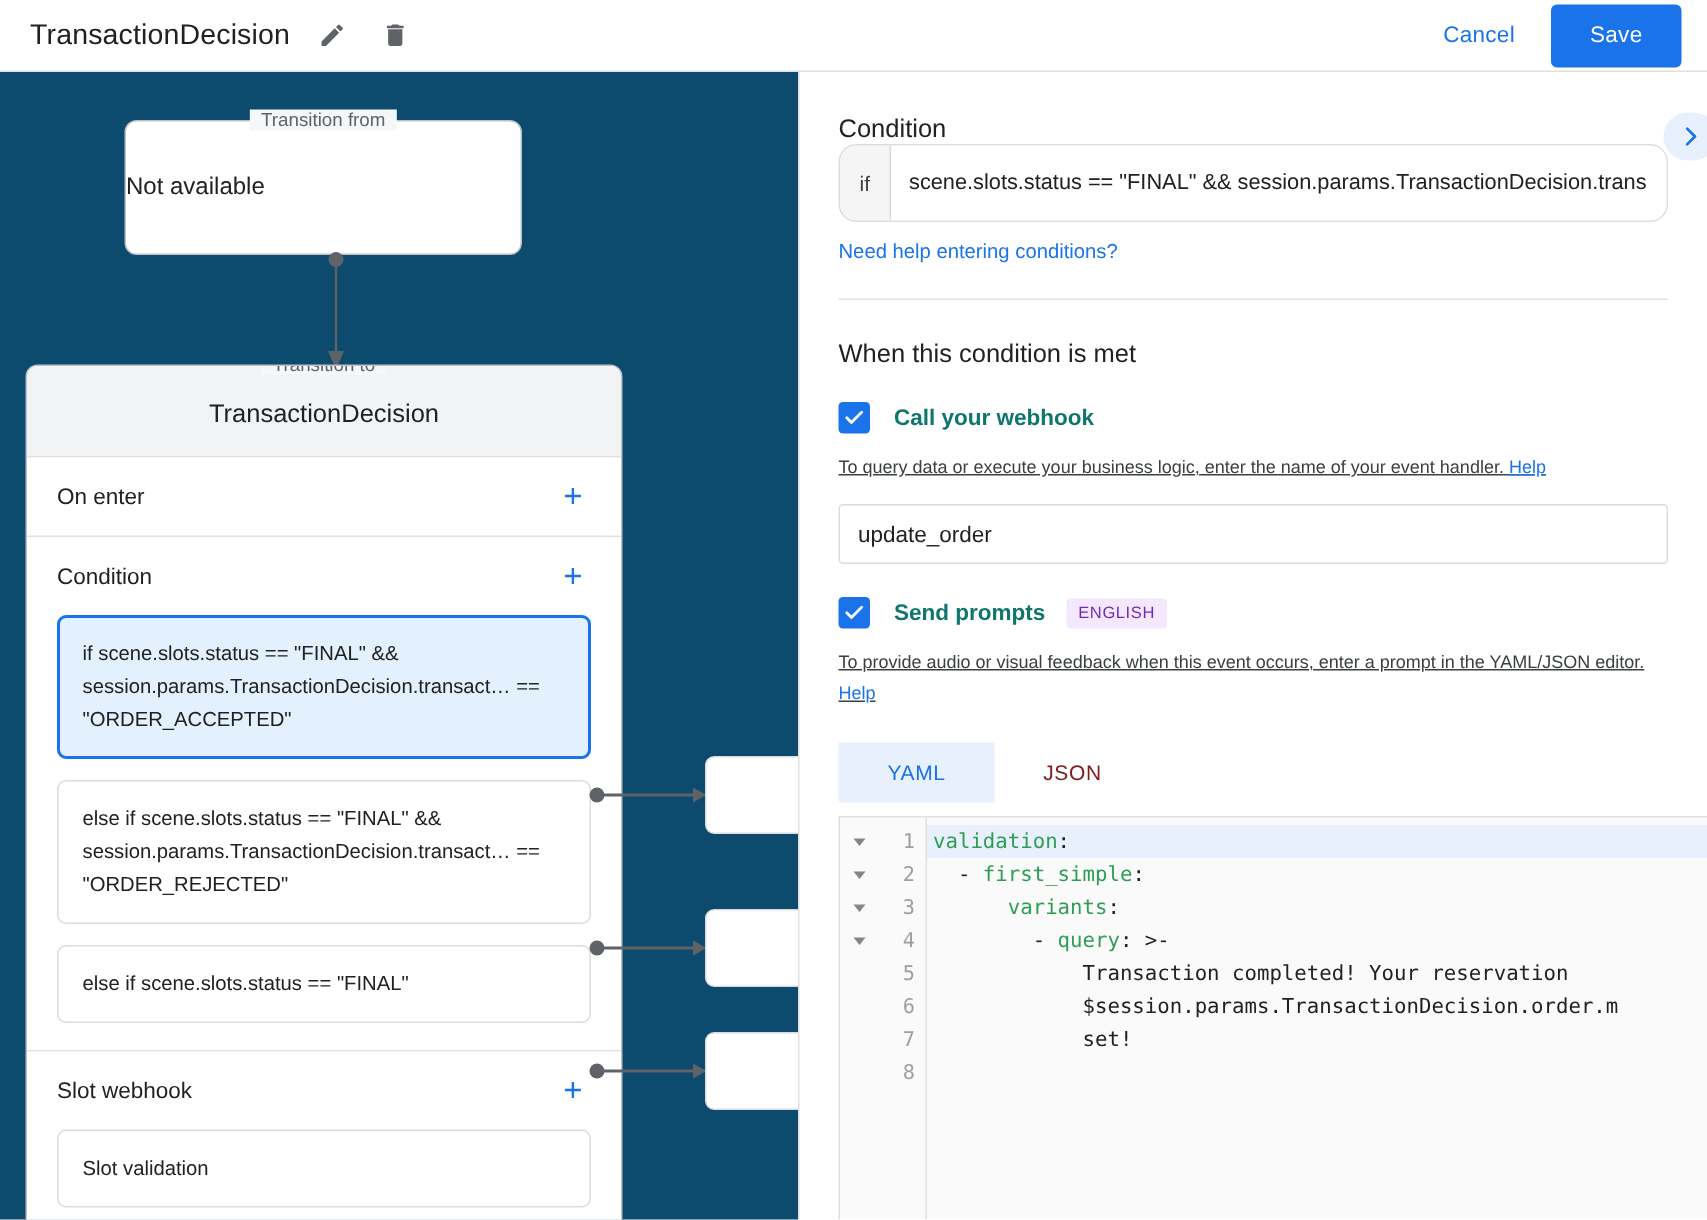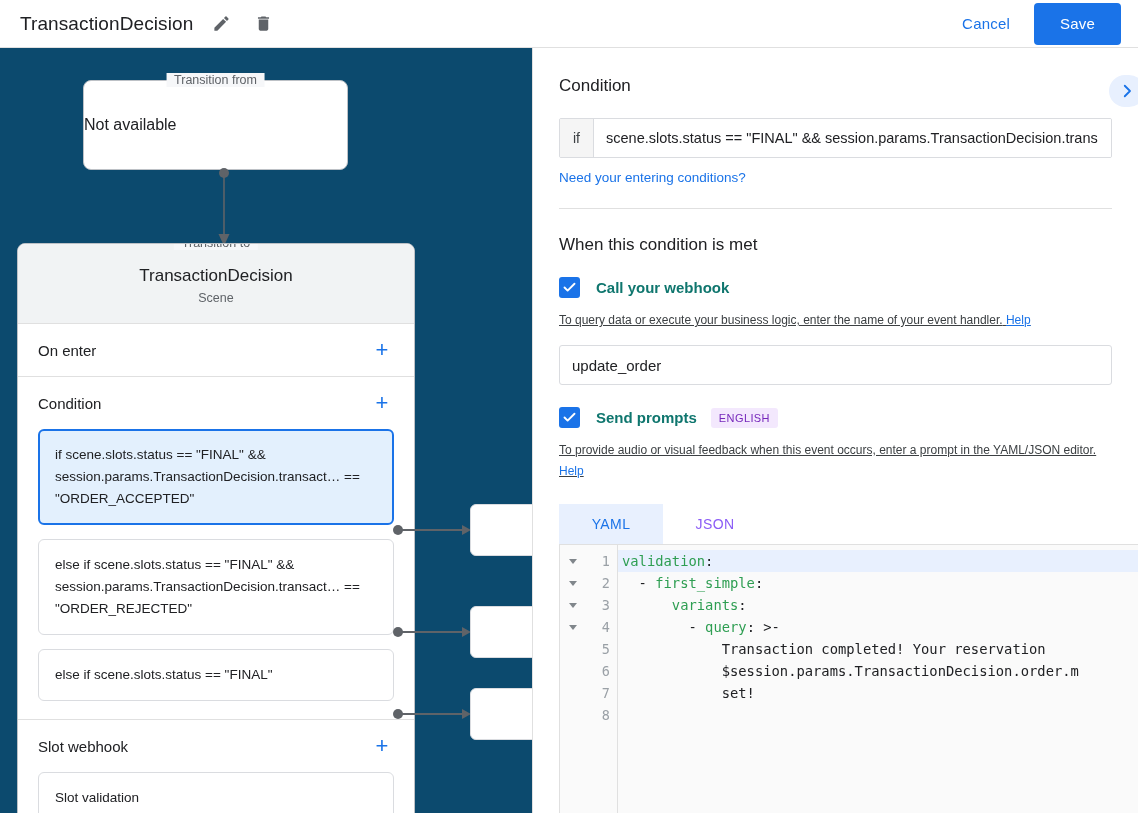--- a/index.html
+++ b/index.html
@@ -195,24 +195,23 @@
   .expand-btn {
     position:absolute; right:-7px; top:27px;
     width:36px; height:32px;
     background:#e8f0fe;
     border-radius: 18px;
     display:flex; align-items:center; justify-content:center;
     cursor:pointer;
   }
   .cond-input-row {
     display:flex;
-    margin-top: 22px;
     border:1px solid #dadce0;
-    border-radius: 2px;
-    height: 40px;
+    border-radius: 12px;
+    height: 52px;
     overflow:hidden;
   }
   .cond-if {
     width: 34px;
     background:#f5f5f5;
     border-right:1px solid #dadce0;
     display:flex; align-items:center; justify-content:center;
     font-size:14px; color:#3c4043;
     flex: 0 0 34px;
   }
@@ -290,21 +289,21 @@
   .tabs { display:flex; margin-top: 22px; }
   .tab {
     font-size: 14px;
     padding: 12px 0;
     width: 104px;
     text-align:center;
     cursor:pointer;
     letter-spacing:.4px;
   }
   .tab.active { background:#e8f0fe; color:#1a73e8; }
-  .tab.inactive { color:#8b5cf6; }
+  .tab.inactive { color:#7f1d1d; }
 
   
   .editor {
     position:absolute;
     left: 26px; right: 0; top: 496px; bottom: 0;
     border-top:1px solid #e0e0e0;
     border-left:1px solid #e0e0e0;
     background:#fafafa;
     display:flex;
     overflow:hidden;
@@ -389,21 +388,20 @@
       <line x1="8" y1="5" x2="8" y2="68" stroke="#5f6368" stroke-width="1.6"></line>
       <polygon points="8,78 2.5,66 13.5,66" fill="#5f6368"></polygon>
     </svg>
   </div>
 
   <div id="transition-to">
     <span class="legend">Transition to</span>
 
     <div class="scene-header">
       <div class="scene-name">TransactionDecision</div>
-      <div class="scene-sub">Scene</div>
     </div>
 
     <div class="section">
       <div class="section-head">
         <span class="section-title">On enter</span>
         <span class="plus-btn">+</span>
       </div>
     </div>
 
     <div class="section section-pad-bottom">
@@ -456,21 +454,21 @@
       <svg width="18" height="18" viewBox="0 0 24 24" fill="none" stroke="#1a73e8" stroke-width="2.4" stroke-linecap="round" stroke-linejoin="round" aria-hidden="true">
         <polyline points="9 5 16 12 9 19"></polyline>
       </svg>
     </div>
 
     <div class="cond-input-row">
       <div class="cond-if">if</div>
       <input class="cond-input" type="text" value="scene.slots.status == &quot;FINAL&quot; &amp;&amp; session.params.TransactionDecision.trans" style="">
     </div>
 
-    <a class="help-link">Need your entering conditions?</a>
+    <a class="help-link">Need help entering conditions?</a>
 
     <div class="rp-divider"></div>
   </div>
 
   <div class="rp-block">
     <div class="rp-heading2">When this condition is met</div>
 
     
     <div class="check-row">
       <div class="checkbox">

